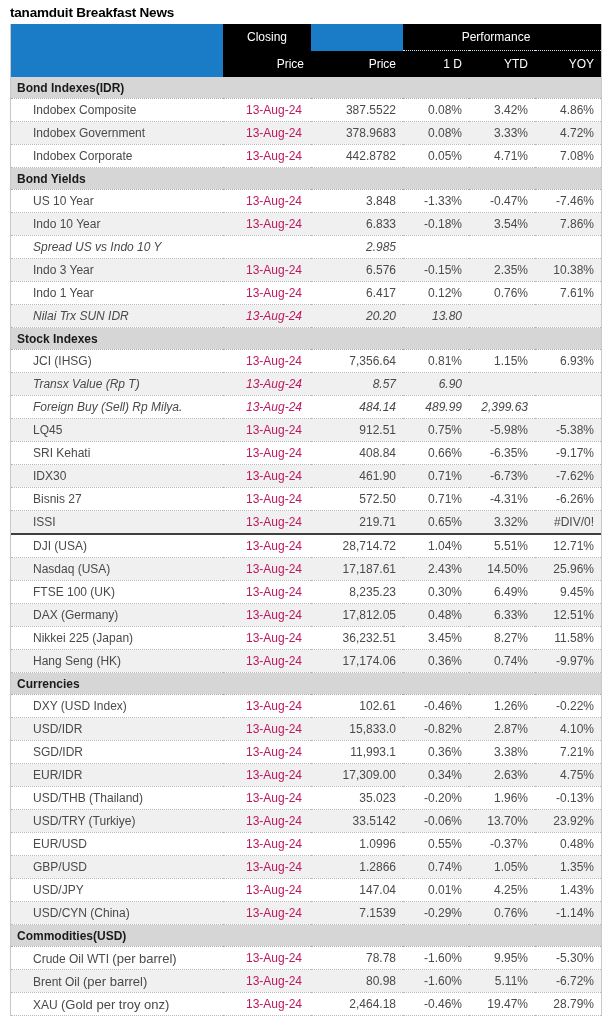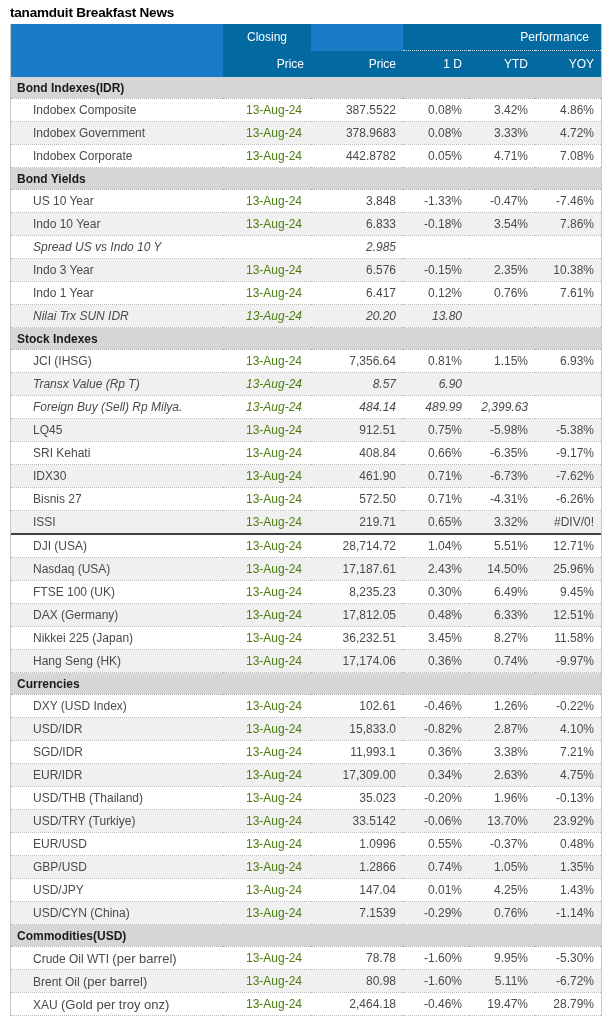--- a/index.html
+++ b/index.html
@@ -37,36 +37,36 @@
   }
   col.c-label { width: 212px; }
   col.c-date  { width: 88px;  }
   col.c-price { width: 92px;  }
   col.c-d1    { width: 66px;  }
   col.c-ytd   { width: 66px;  }
   col.c-yoy   { width: 66px;  }
 
   
   thead th {
-    background: #0369a1;
+    background: #000000;
     color: #ffffff;
     font-weight: normal;
     font-size: 12px;
     padding: 2px 5px 2px 0;
     text-align: right;
     border: none;
     height: 20px;
     vertical-align: middle;
   }
   thead tr.hrow1 th { height: 22px; }
   thead tr.hrow2 th { height: 22px; }
   th.h-blank { background: #1a7cc6; }
   th.h-closing { text-align: center; padding-right: 0; }
   th.h-perf {
-    text-align: right;
+    text-align: center;
     padding-right: 12px;
     border-bottom: 1px dotted #cfe3f3;
   }
   th.h-sub {
     text-align: right;
     padding-right: 7px;
   }
 
   
   tbody td {
@@ -85,21 +85,21 @@
   }
   tr.data-row td.num {
     text-align: right;
     padding-right: 7px;
     color: #4a4a4a;
     font-size: 12px;
   }
   tr.data-row td.date {
     text-align: right;
     padding-right: 9px;
-    color: #4d7c0f;
+    color: #be185d;
     font-size: 12px;
   }
   tr.odd td { background: #ffffff; }
   tr.even td { background: #f0f0f0; }
 
   tr.italic td { font-style: italic; }
 
   tr.section td {
     background: #d6d6d6;
     font-weight: bold;

